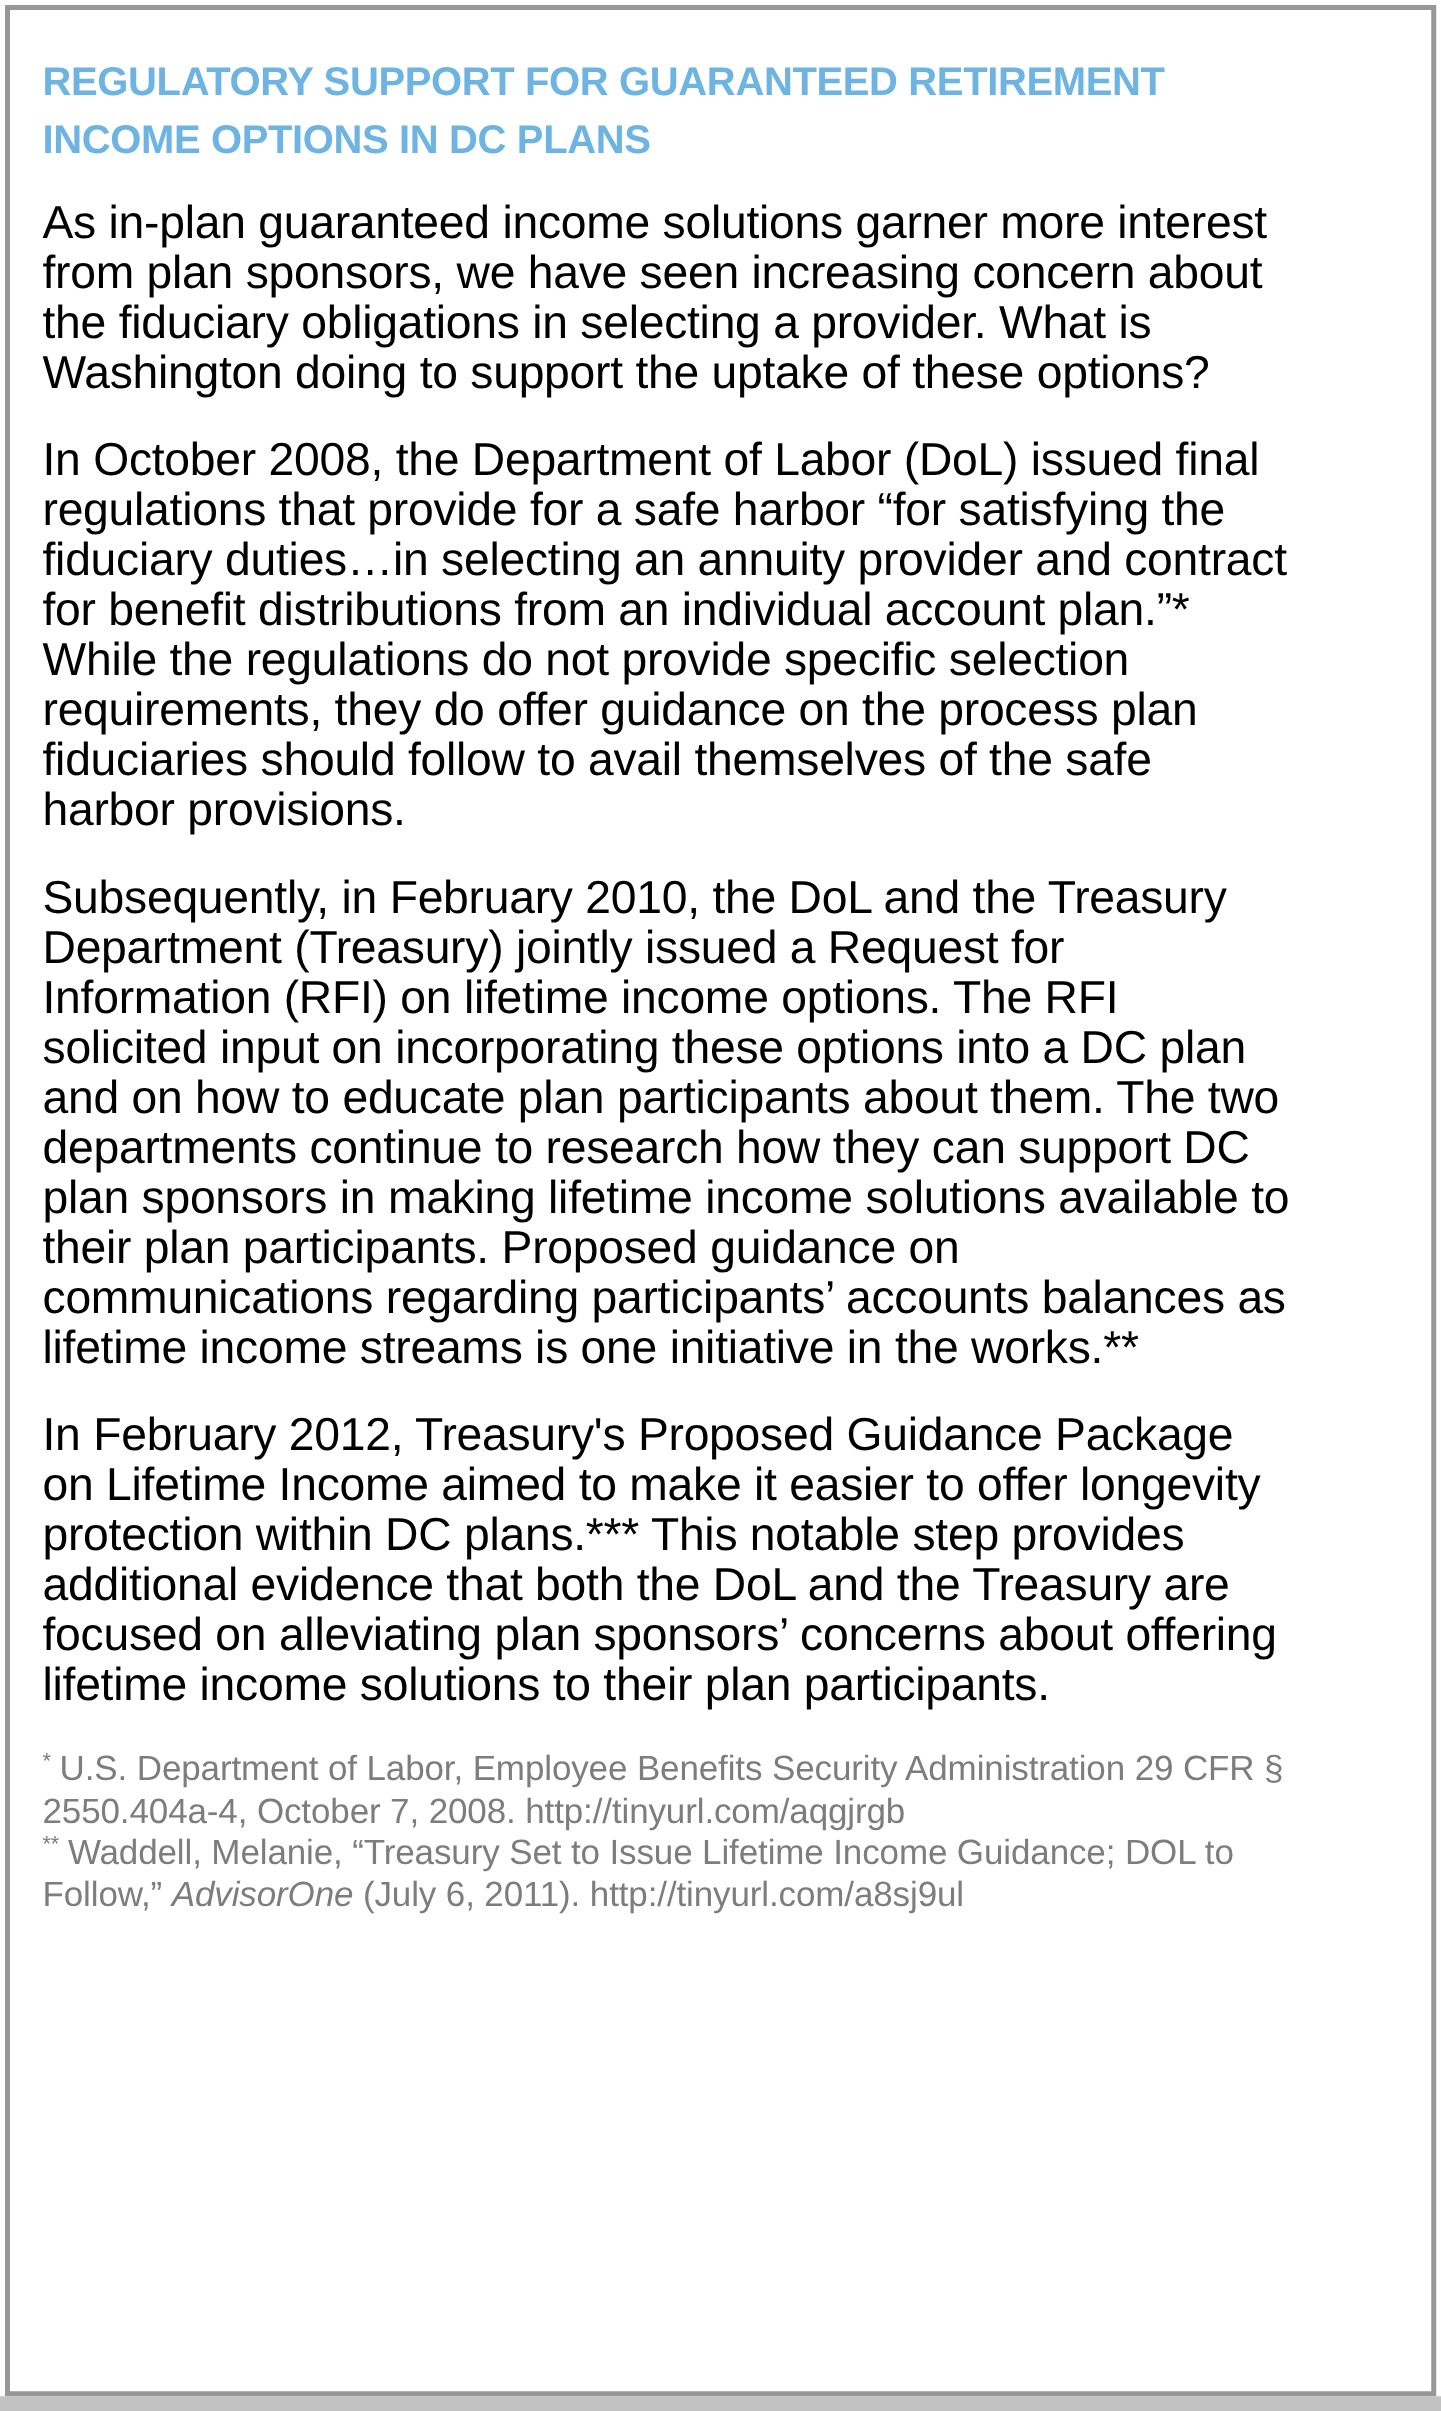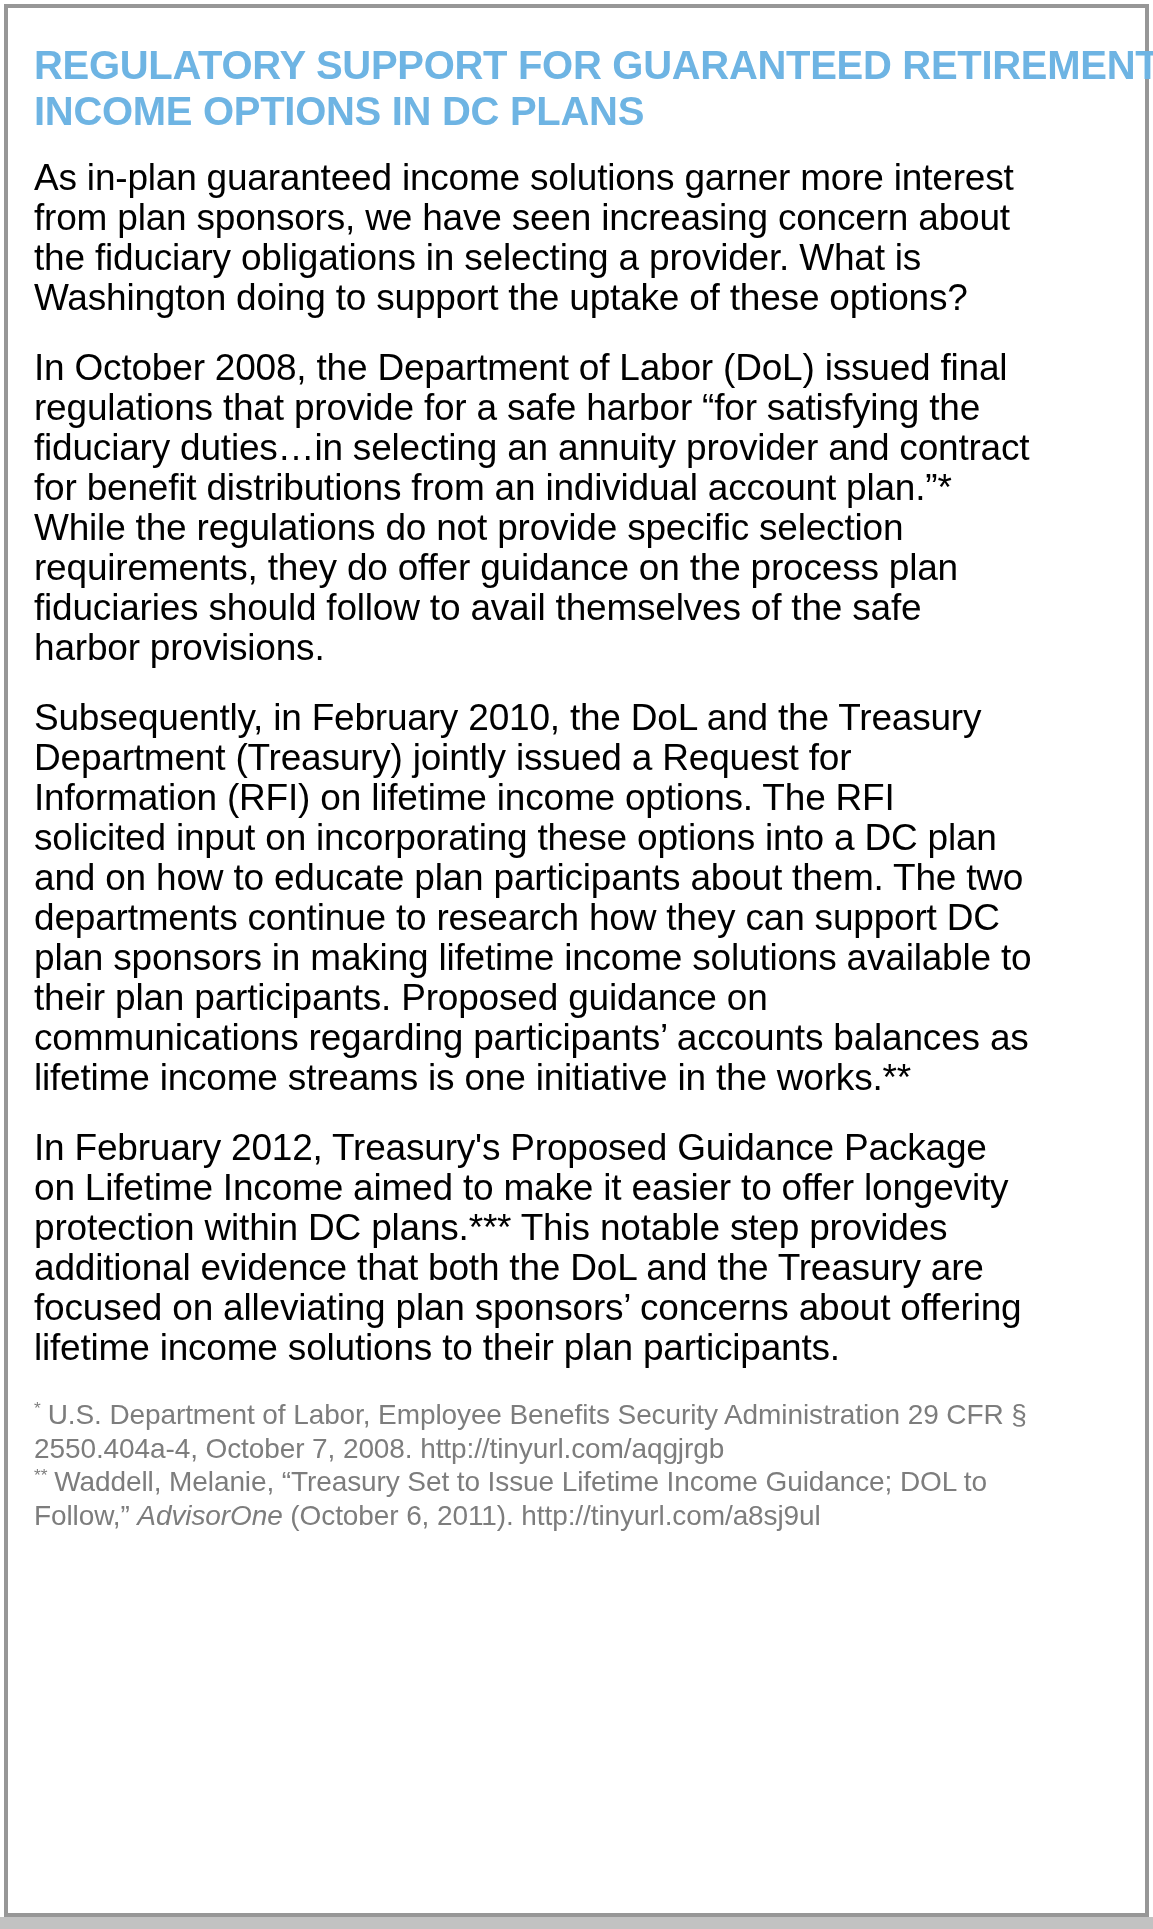--- a/index.html
+++ b/index.html
@@ -29,21 +29,21 @@
   .bottom-strip {
     position: absolute;
     left: 0;
     top: 1917px;
     width: 1153px;
     height: 12px;
     background: #c2c2c2;
   }
   .title {
     color: #6eb4e3;
-    font-size: 40px;
+    font-size: 32px;
     line-height: 46px;
     font-weight: bold;
     margin: 6px 0 24px 0;
     white-space: pre;
     letter-spacing: -0.3px;
   }
   .para {
     color: #000000;
     font-size: 37px;
     line-height: 40px;
@@ -111,19 +111,19 @@
 additional evidence that both the DoL and the Treasury are
 focused on alleviating plan sponsors’ concerns about offering
 lifetime income solutions to their plan participants.</p>
 
   <div class="footnotes">
 
     <p class="fn"><sup>*</sup><span>U.S. Department of Labor, Employee Benefits Security Administration 29 CFR §
 2550.404a-4, October 7, 2008. http://tinyurl.com/aqgjrgb</span></p>
 
     <p class="fn"><sup>**</sup><span>Waddell, Melanie, “Treasury Set to Issue Lifetime Income Guidance; DOL to
-Follow,” </span><em>AdvisorOne</em><span> (October 6, 2011). http://tinyurl.com/a8sj9ul</span></p>
+Follow,” </span><em>AdvisorOne</em><span> (July 6, 2011). http://tinyurl.com/a8sj9ul</span></p>
 
 
   </div>
 </div>
 
 <div class="bottom-strip"></div>
 
 </body></html>

